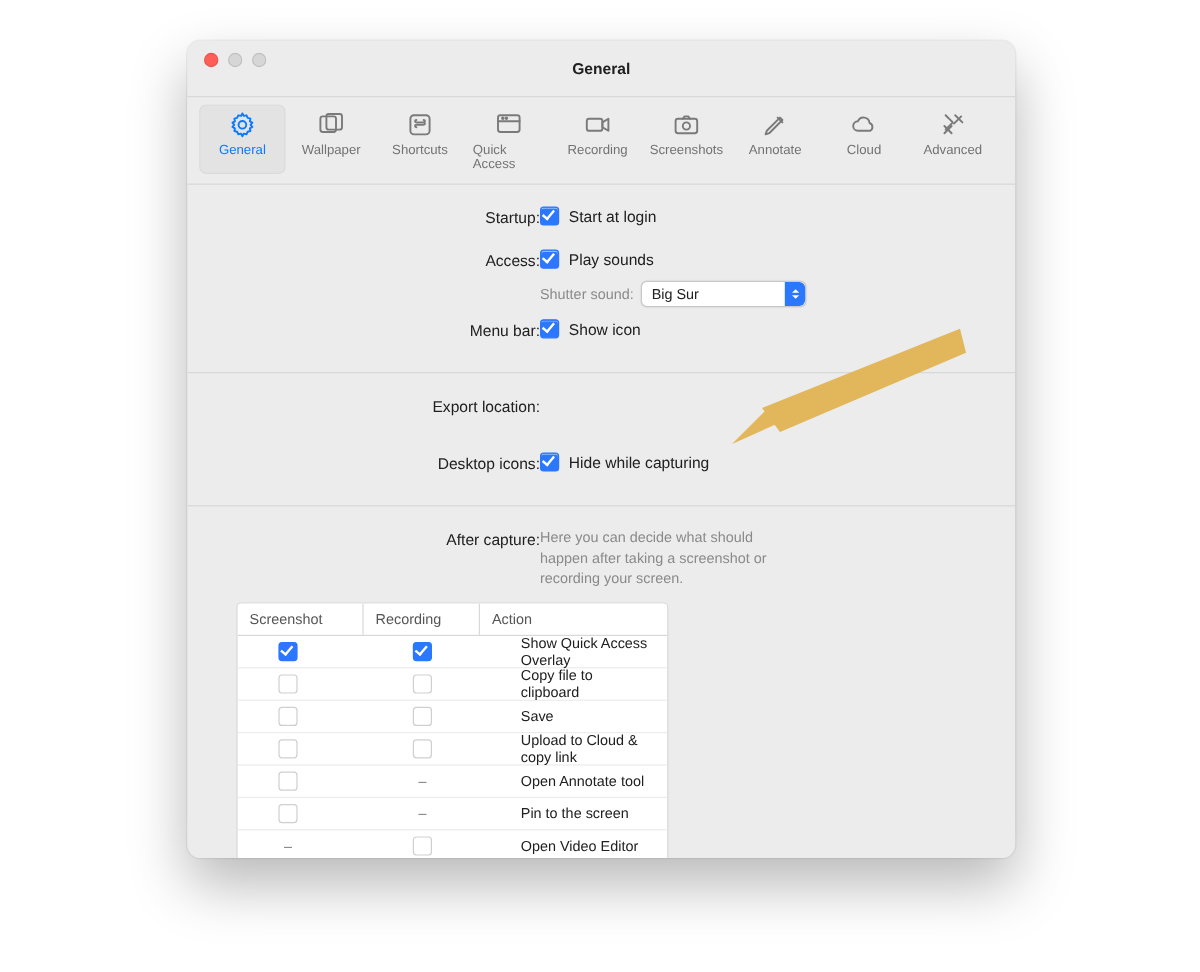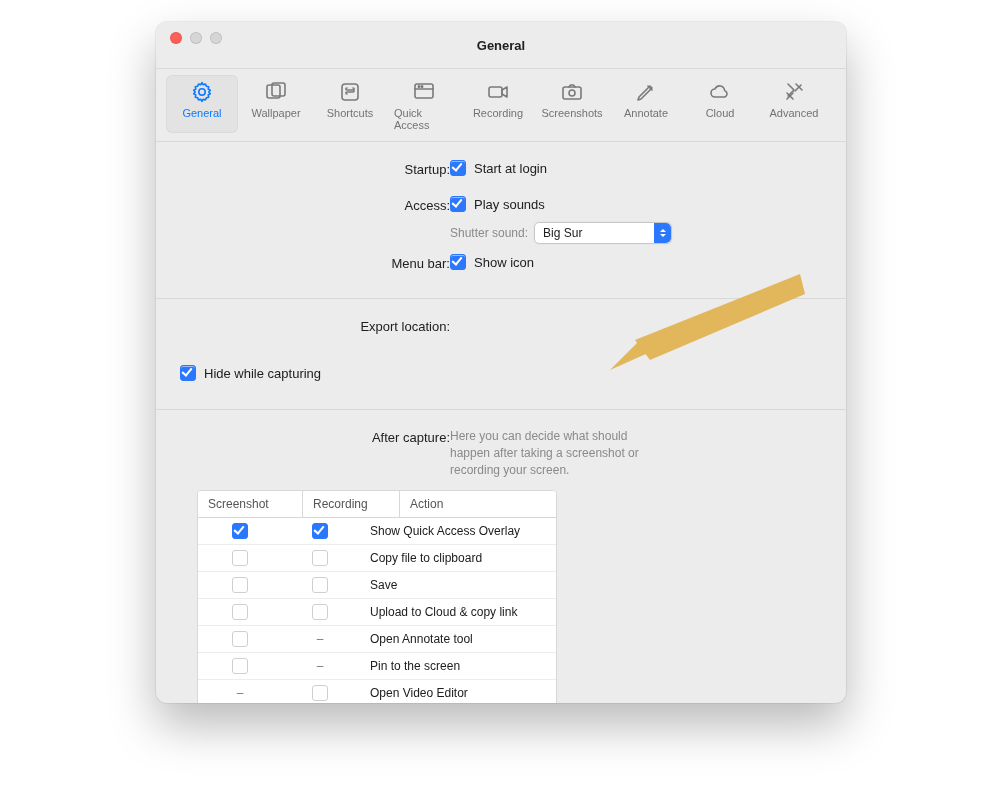--- a/index.html
+++ b/index.html
@@ -29,21 +29,21 @@
     color: var(--text);
   }
   .stage {
     width: 1000px;
     height: 810px;
     position: relative;
   }
   .window {
     position: absolute;
     left: 156px;
-    top: 22px;
+    top: 34px;
     width: 690px;
     height: 681px;
     background: var(--window);
     border-radius: 11px;
     box-shadow: 0 22px 48px rgba(0,0,0,0.28), 0 0 0 1px rgba(0,0,0,0.06);
     overflow: hidden;
   }
   
   .titlebar {
     height: 46px;
@@ -232,20 +232,21 @@
   }
   .thead .th {
     padding: 0 10px;
     border-right: 1px solid var(--border);
     height: 100%; display:flex; align-items:center;
   }
   .thead .th:last-child { border-right: none; text-align: center; }
   .trow {
     border-bottom: 1px solid #ececec;
     font-size: 12px;
+    gap: 32px;
   }
   .trow:last-child { border-bottom: none; }
   .col-ss { width: 84px; display:flex; justify-content:center; }
   .col-rec { width: 76px; display:flex; justify-content:center; }
   .col-act { flex:1; padding: 0 12px; }
   .thead .col-ss, .thead .col-rec { justify-content:flex-start; }
   .minicb {
     width: 14px; height: 14px;
     border-radius: 3px;
     border: 1px solid #cfcfcf;
@@ -424,20 +425,21 @@
             </div>
           </div>
         </div>
       </div>
 
       <div class="section">
         <div class="row">
           <div class="row-label">Export location:</div>
         </div>
         <div class="row" style="margin-top:22px;">
+          <div class="row-label">Desktop icons:</div>
           <div class="row-value">
             <div class="checkbox-line">
               <span class="checkbox checked"></span>
               <span>Hide while capturing</span>
             </div>
           </div>
         </div>
       </div>
 
       <div class="section">

